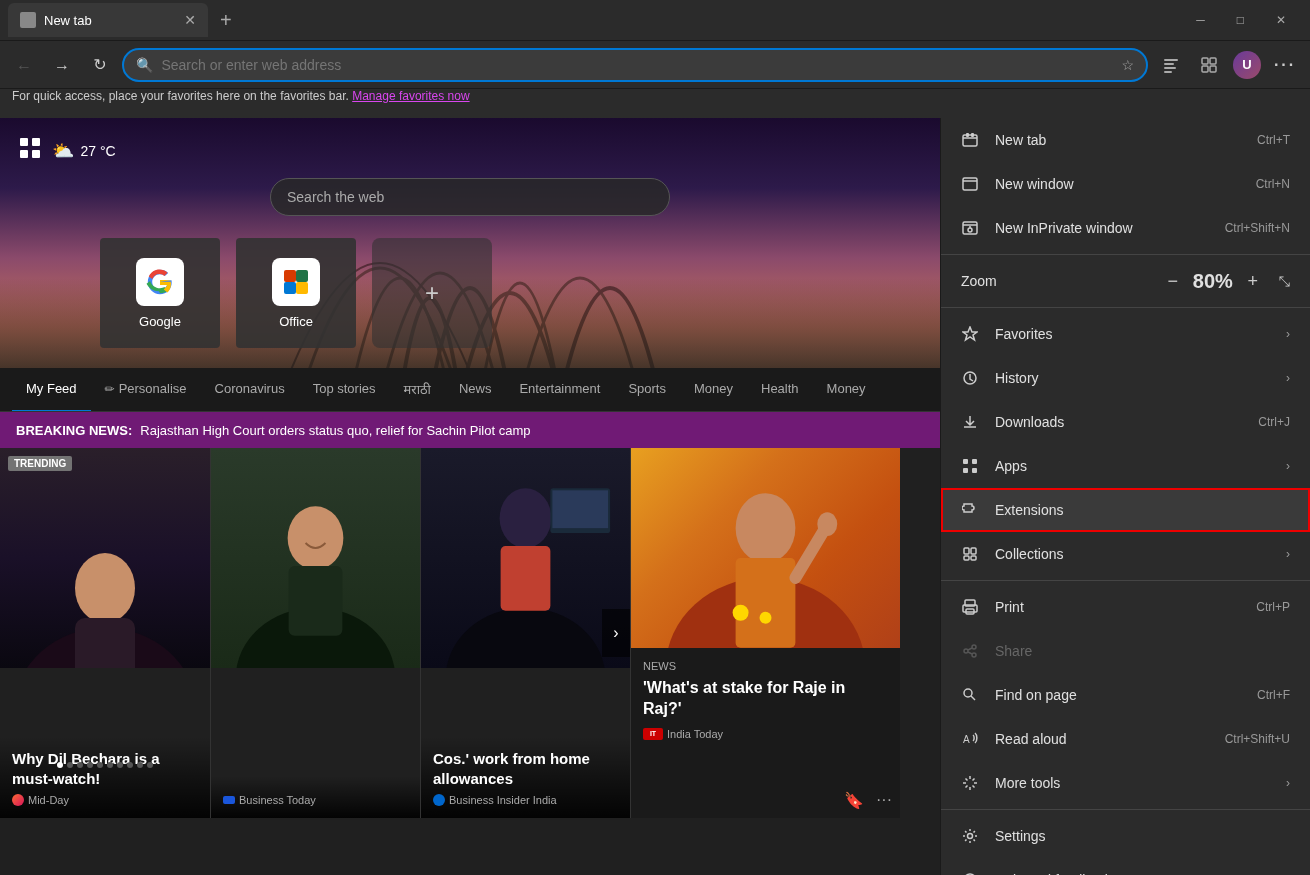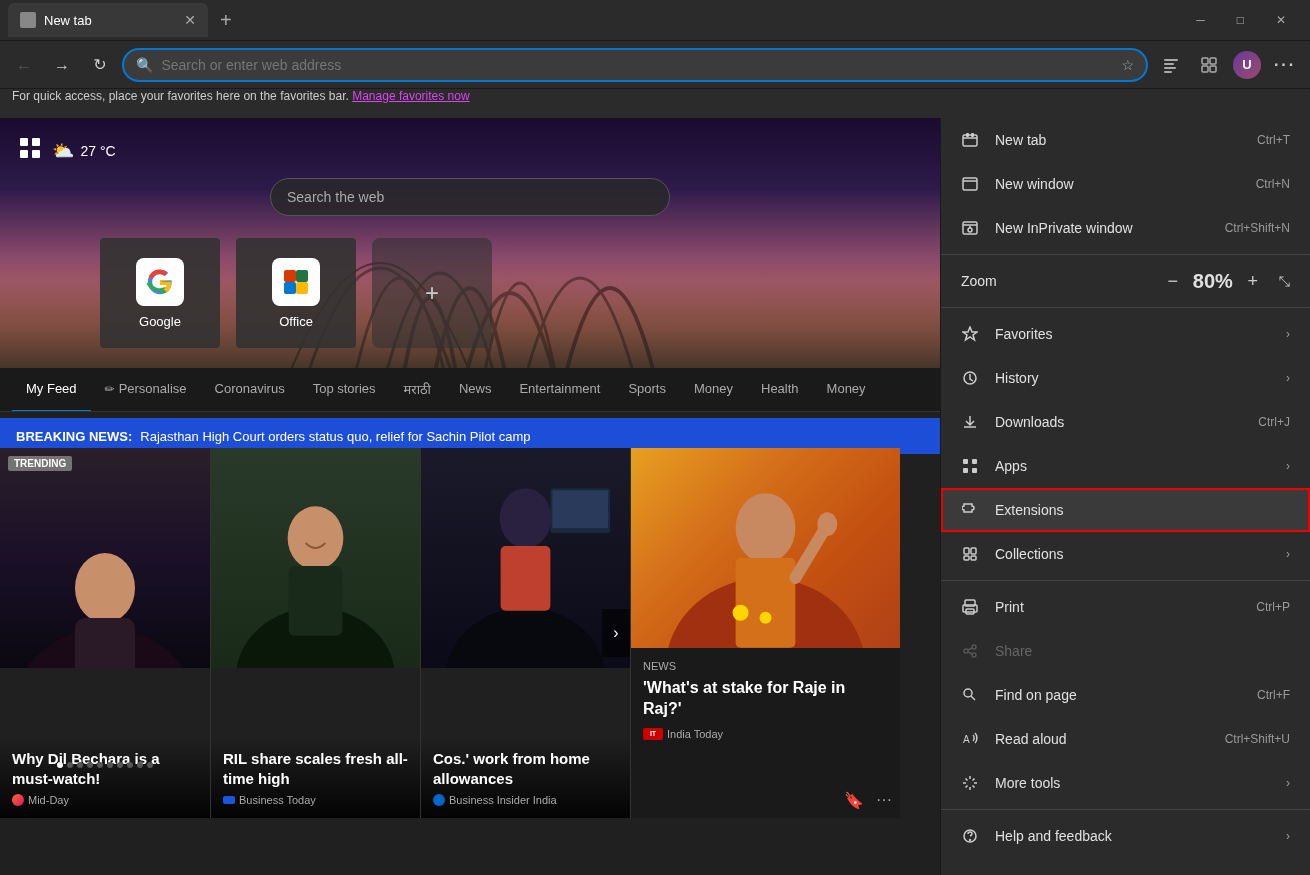--- a/index.html
+++ b/index.html
@@ -200,23 +200,23 @@
     }
     .feed-tab.active {
       color: #fff;
       border-bottom: 2px solid #0078d4;
     }
     .pencil-icon { margin-right: 4px; font-size: 12px; }
 
     
     .breaking-news {
       position: absolute;
-      top: 300px;
+      top: 294px;
       left: 0; right: 0;
-      background: #1d4ed8;
+      background: #701a75;
       height: 36px;
       display: flex;
       align-items: center;
       padding: 0 16px;
       font-size: 13px;
       color: #fff;
     }
     .breaking-label { font-weight: bold; margin-right: 8px; }
 
     
@@ -605,21 +605,20 @@
 
                 <ellipse cx="105" cy="230" rx="80" ry="70" fill="#0a180a"></ellipse>
                 <ellipse cx="105" cy="90" rx="28" ry="32" fill="#c8906a"></ellipse>
                 <rect x="78" y="118" width="54" height="70" rx="6" fill="#1a2a1a"></rect>
 
                 <path d="M95,95 Q105,105 115,95" stroke="#8a5a3a" stroke-width="2" fill="none"></path>
               </svg>
             </div>
           </div>
           <div class="news-card-overlay" style="position:absolute;bottom:0;left:0;right:0;padding:12px;background:linear-gradient(to top, rgba(0,0,0,0.9), transparent);">
-            <div class="news-card-title">RIL share scales fresh all-time high</div>
             <div class="news-card-source">
               <div class="source-dot dot-bt"></div>
               <span>Business Today</span>
             </div>
           </div>
         </div>
 
         <div class="news-card" style="border-left:1px solid #333;position:relative;">
           <div style="width:100%;height:220px;overflow:hidden;">
             <div style="background: linear-gradient(180deg,#1a1a2a,#0a0a18);width:100%;height:100%;position:relative;">
@@ -851,20 +850,29 @@
           <svg width="16" height="16" viewBox="0 0 16 16" fill="none" stroke="#ccc" stroke-width="1.5">
               <path d="M8 1v3M8 12v3M1 8h3M12 8h3M3.5 3.5l2 2M10.5 10.5l2 2M3.5 12.5l2-2M10.5 5.5l2-2"></path>
             </svg>
         </span>
         <span class="menu-item-label">More tools</span>
         <span class="menu-item-arrow">›</span>
       </div>
 
       <div class="menu-divider"></div>
 
+      <div class="menu-item">
+        <span class="menu-item-icon">
+          <svg width="16" height="16" viewBox="0 0 16 16" fill="none" stroke="#ccc" stroke-width="1.5">
+              <circle cx="8" cy="8" r="2.5"></circle>
+              <path d="M8 1v2M8 13v2M1 8h2M13 8h2M3.1 3.1l1.4 1.4M11.5 11.5l1.4 1.4M3.1 12.9l1.4-1.4M11.5 4.5l1.4-1.4"></path>
+            </svg>
+        </span>
+        <span class="menu-item-label">Settings</span>
+      </div>
 
       <div class="menu-item">
         <span class="menu-item-icon">
           <svg width="16" height="16" viewBox="0 0 16 16" fill="none" stroke="#ccc" stroke-width="1.5">
               <circle cx="8" cy="8" r="6"></circle>
               <path d="M6 6c0-1.1.9-2 2-2s2 .9 2 2c0 1-1 1.5-2 2"></path>
               <circle cx="8" cy="12" r="0.5" fill="#ccc"></circle>
             </svg>
         </span>
         <span class="menu-item-label">Help and feedback</span>

